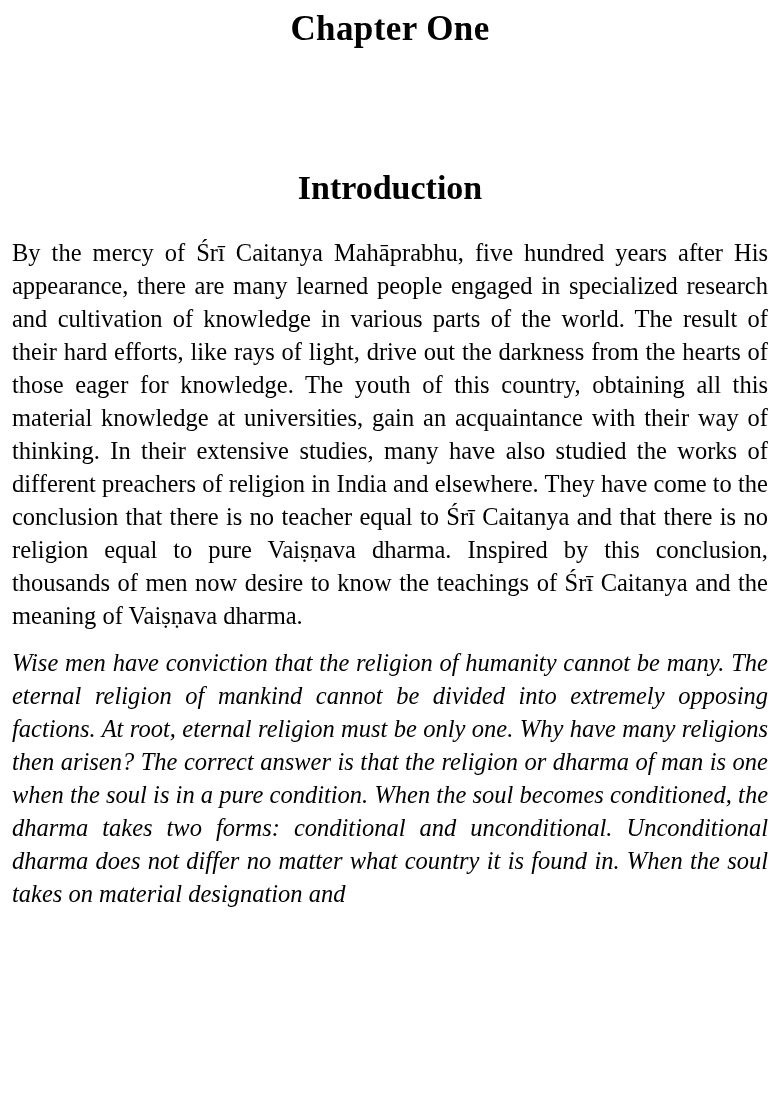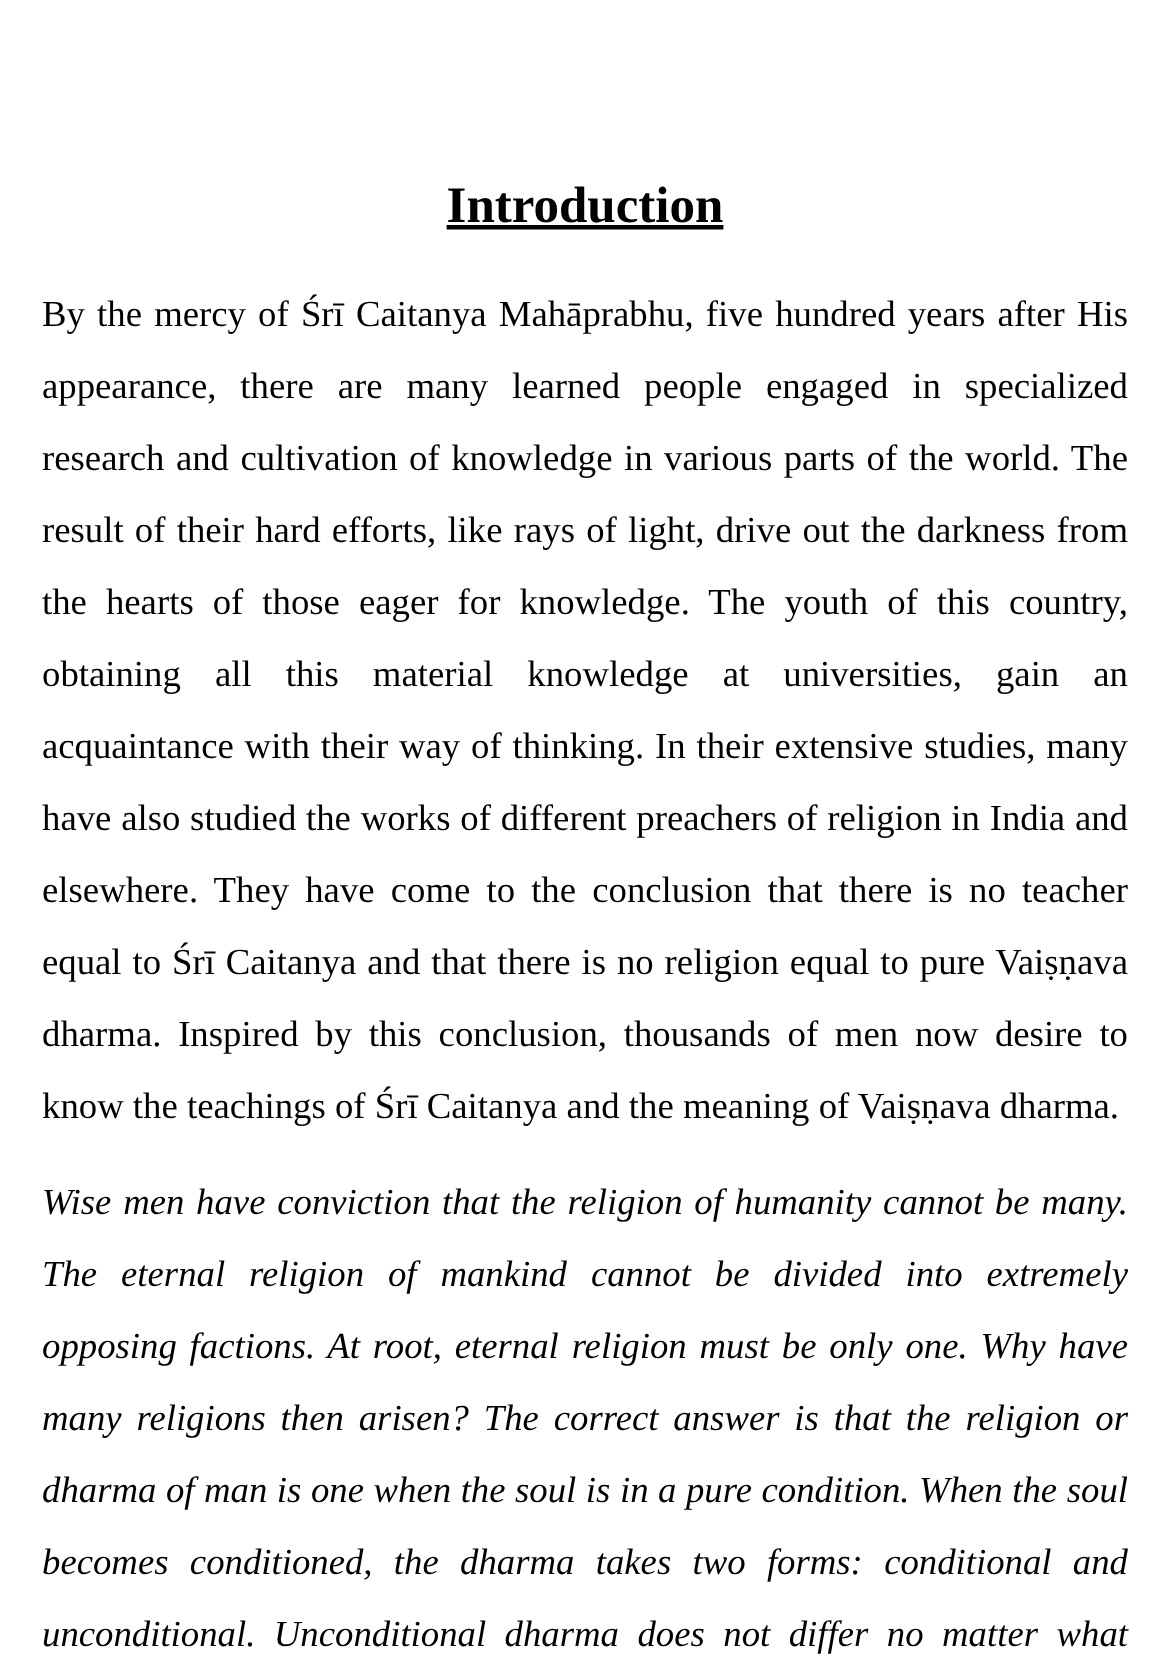--- a/index.html
+++ b/index.html
@@ -30,44 +30,44 @@
     line-height: 1.2;
     padding-top: 4px;
   }
   .section-heading {
     text-align: center;
     font-size: 34px;
     font-weight: bold;
     margin: 0;
     padding-top: 118px;
     line-height: 1.2;
-    text-decoration: underline;
   }
   .body-text {
     font-size: 24.5px;
-    line-height: 48px;
+    line-height: 33px;
     text-align: justify;
     text-justify: inter-word;
-    margin: 16px;
+    margin: 0;
     padding: 0;
     hyphens: none;
   }
   .para-first {
     margin-top: 27px;
   }
   .para-next {
     margin-top: 14px;
     font-style: italic;
   }
 </style>
 </head>
 <body>
 
 <div class="page">
 
+  <h1 class="chapter-heading">Chapter One</h1>
 
   <h2 class="section-heading">Introduction</h2>
 
   <p class="body-text para-first">By the mercy of Śrī Caitanya Mahāprabhu, five hundred years after His appearance, there are many learned people engaged in specialized research and cultivation of knowledge in various parts of the world. The result of their hard efforts, like rays of light, drive out the darkness from the hearts of those eager for knowledge. The youth of this country, obtaining all this material knowledge at universities, gain an acquaintance with their way of thinking. In their extensive studies, many have also studied the works of different preachers of religion in India and elsewhere. They have come to the conclusion that there is no teacher equal to Śrī Caitanya and that there is no religion equal to pure Vaiṣṇava dharma. Inspired by this conclusion, thousands of men now desire to know the teachings of Śrī Caitanya and the meaning of Vaiṣṇava dharma.</p>
 
   <p class="body-text para-next">Wise men have conviction that the religion of humanity cannot be many. The eternal religion of mankind cannot be divided into extremely opposing factions. At root, eternal religion must be only one. Why have many religions then arisen? The correct answer is that the religion or dharma of man is one when the soul is in a pure condition. When the soul becomes conditioned, the dharma takes two forms: conditional and unconditional. Unconditional dharma does not differ no matter what country it is found in. When the soul takes on material designation and</p>
 
 </div>
 
 </body></html>

